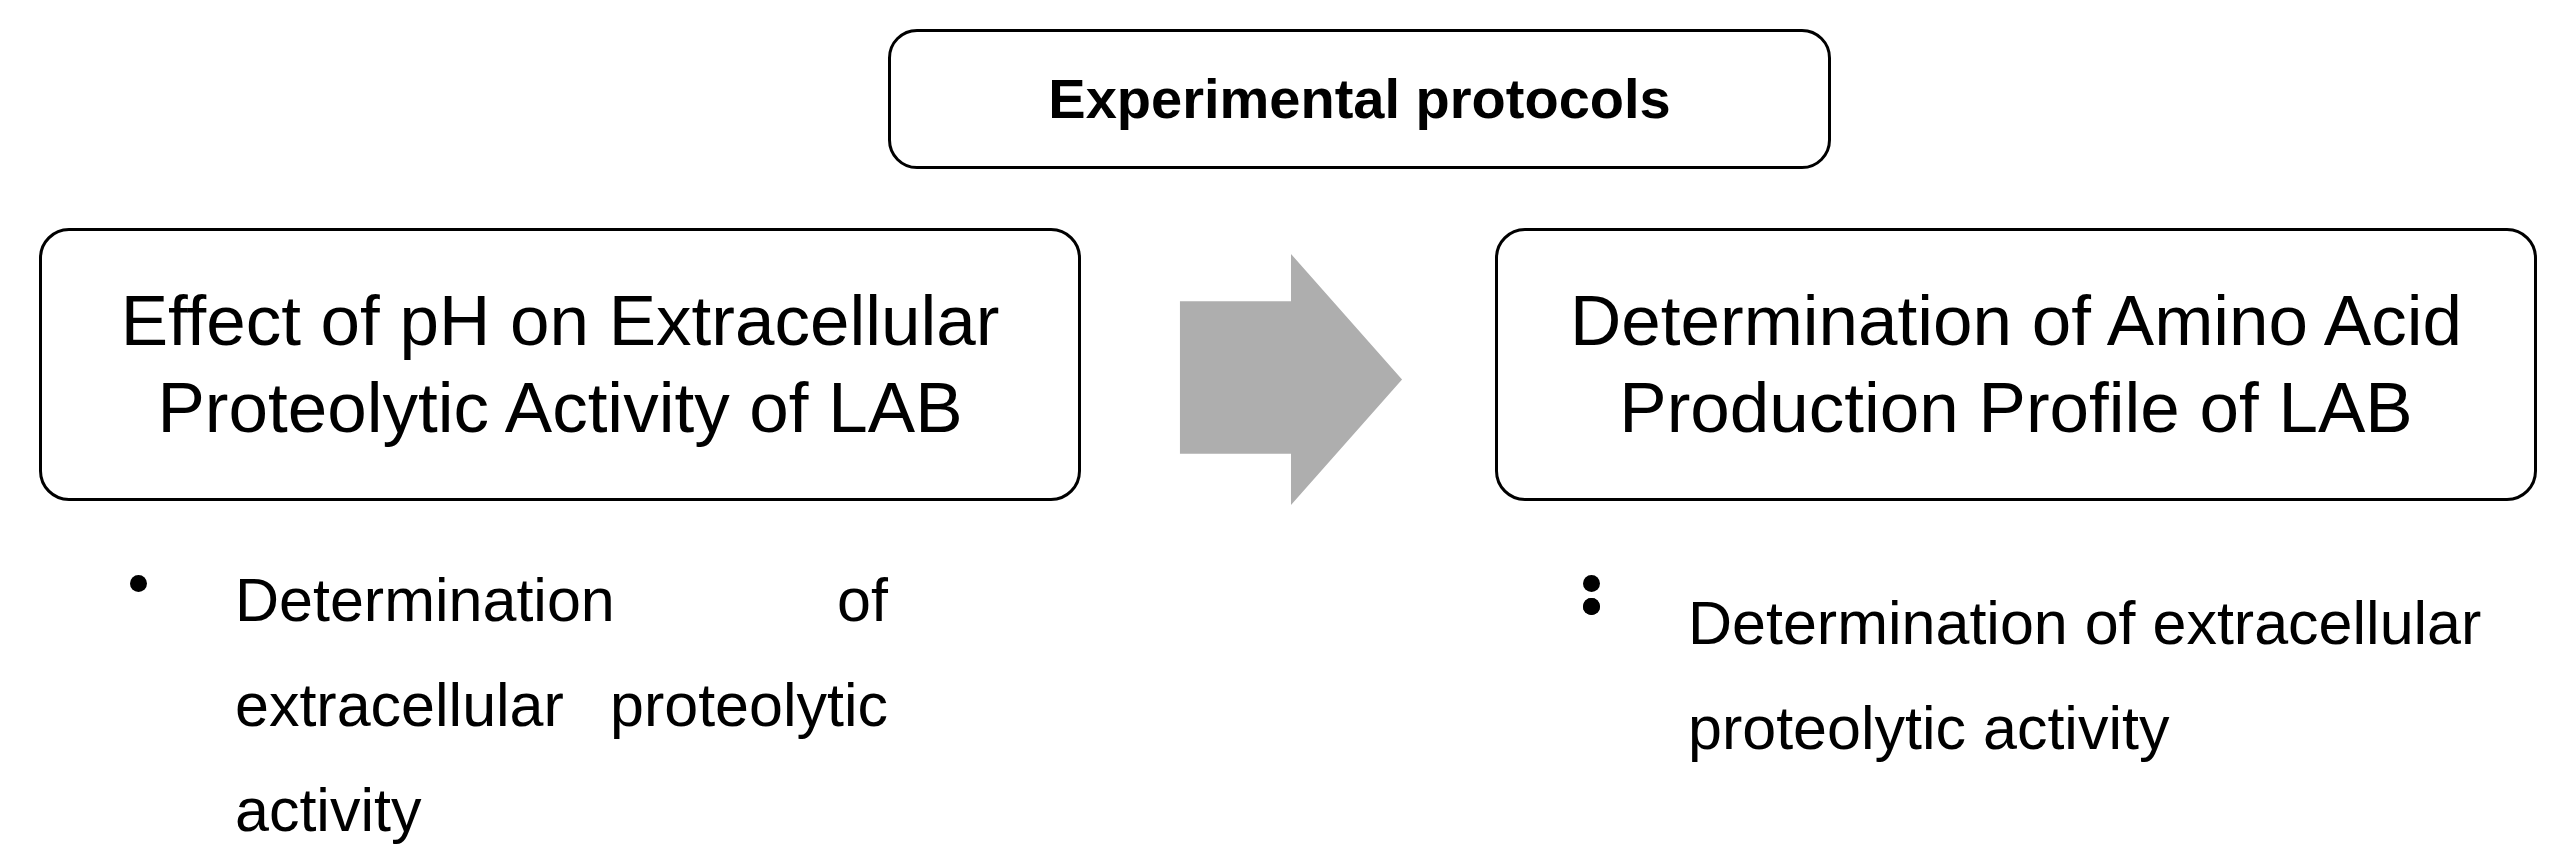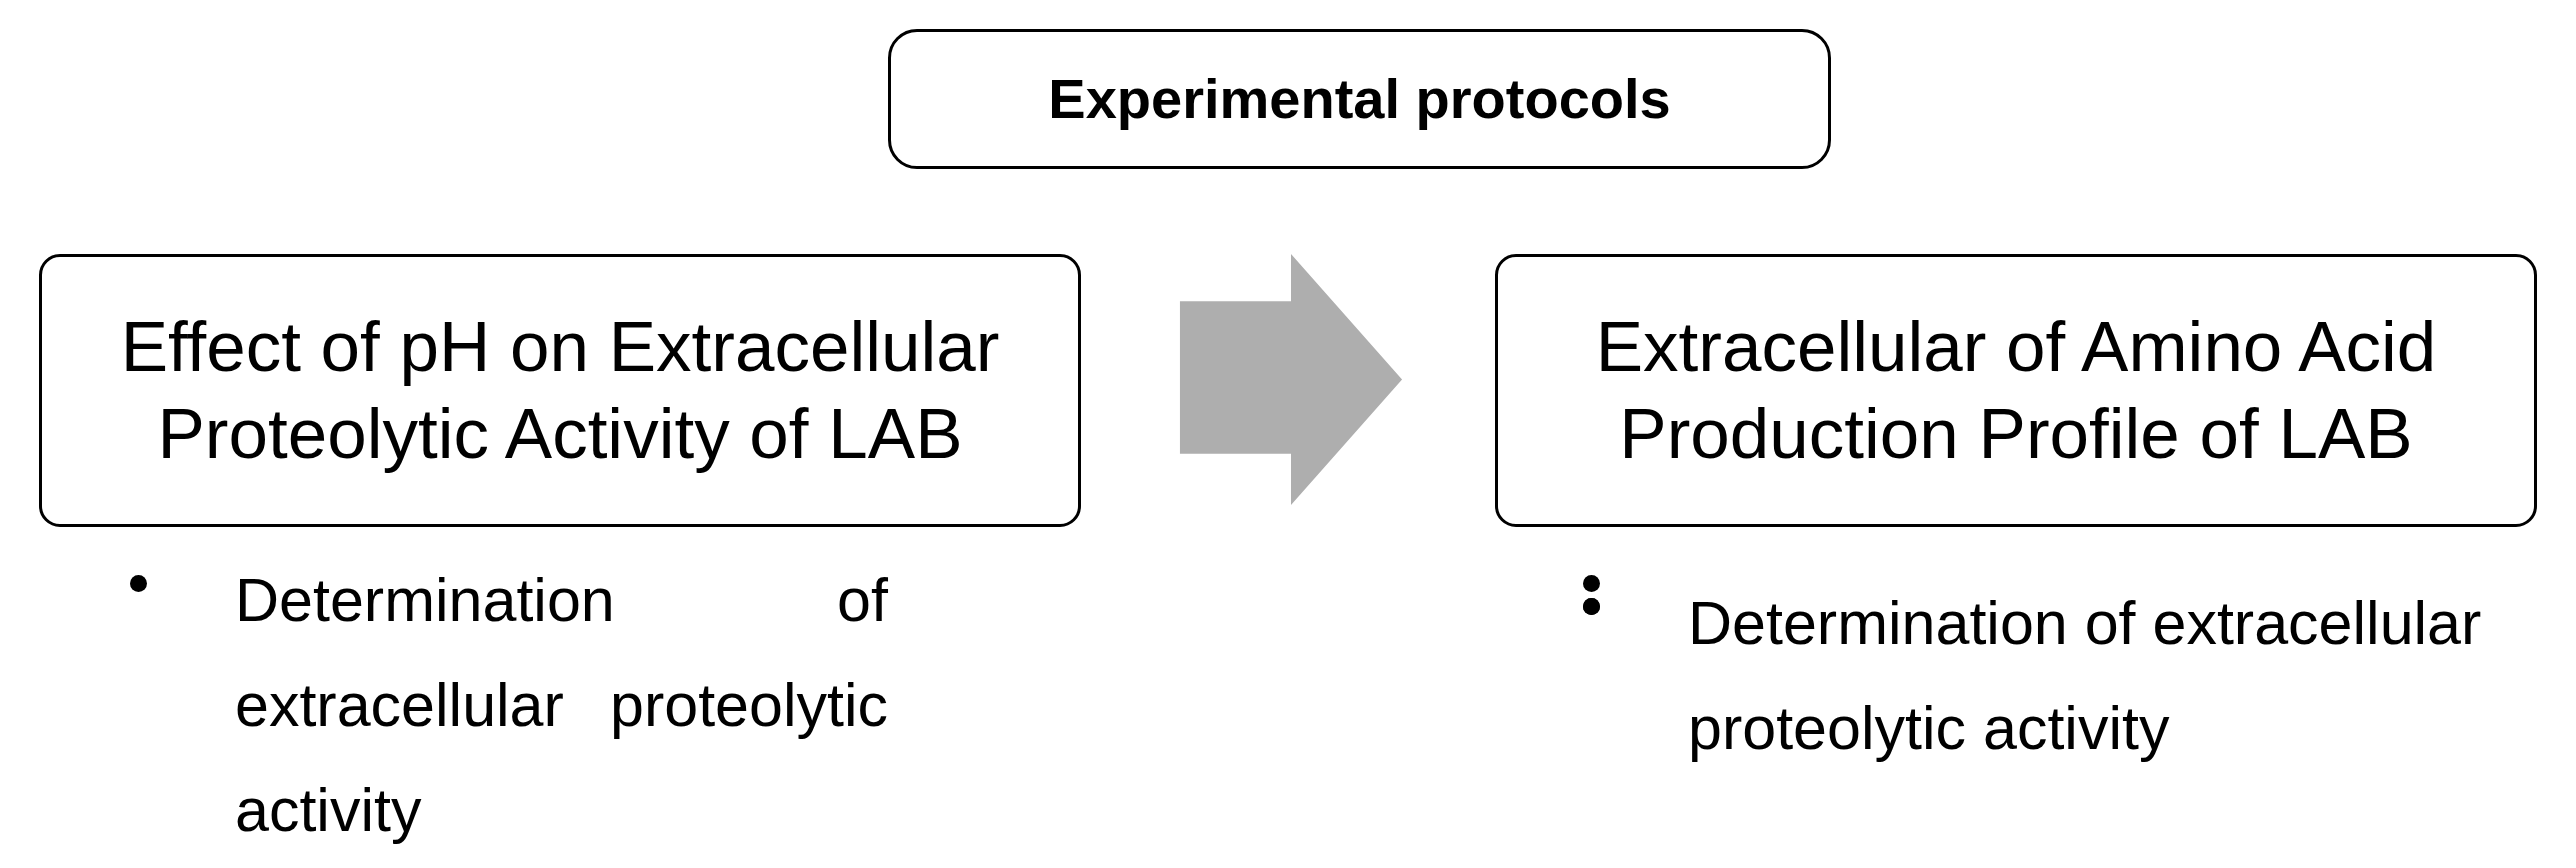--- a/index.html
+++ b/index.html
@@ -42,22 +42,22 @@
   .box-title-top .box-label {
     font-size: 56px;
     font-weight: bold;
     line-height: 1.1;
     letter-spacing: 0px;
   }
 
   .box-stage {
     width: 1042px;
     height: 273px;
-    top: 254px;
-    border-radius: 21px;
+    top: 228px;
+    border-radius: 30px;
   }
   .box-stage-left  { left: 39px; }
   .box-stage-right { left: 1495px; }
 
   .box-stage .box-label {
     font-size: 71px;
     font-weight: 400;
     line-height: 1.22;
     padding: 0 23px;
   }
@@ -127,21 +127,21 @@
     <span class="box-label">Effect of pH on Extracellular Proteolytic Activity of LAB</span>
   </div>
 
   <div class="flow-arrow">
     <svg viewBox="0 0 234 262" xmlns="http://www.w3.org/2000/svg" aria-hidden="true">
       <polygon points="2,50 117,50 117,1 232,131 117,261 117,208 2,208" fill="#AEAEAE"></polygon>
     </svg>
   </div>
 
   <div class="box box-stage box-stage-right">
-    <span class="box-label">Extracellular of Amino Acid Production Profile of LAB</span>
+    <span class="box-label">Determination of Amino Acid Production Profile of LAB</span>
   </div>
 
   <ul class="bullet-list bullet-list-left">
     <li class="bullet-item">
       <span class="bullet-dot"></span>
       <span class="bullet-text justified">Determination of extracellular proteolytic activity</span>
     </li>
   </ul>
 
   <ul class="bullet-list bullet-list-right">

